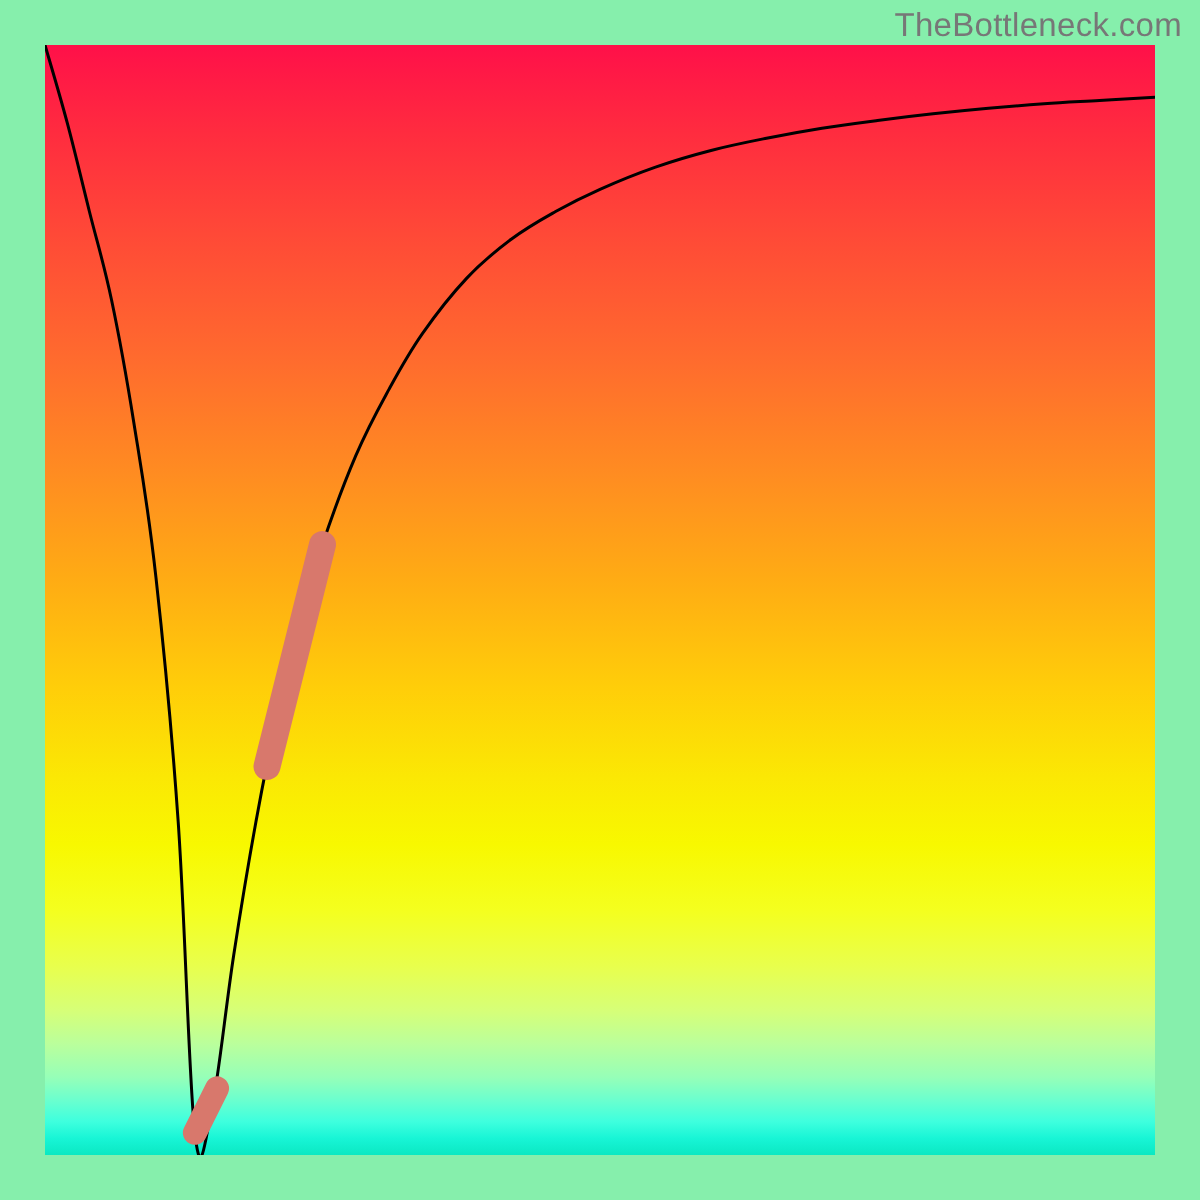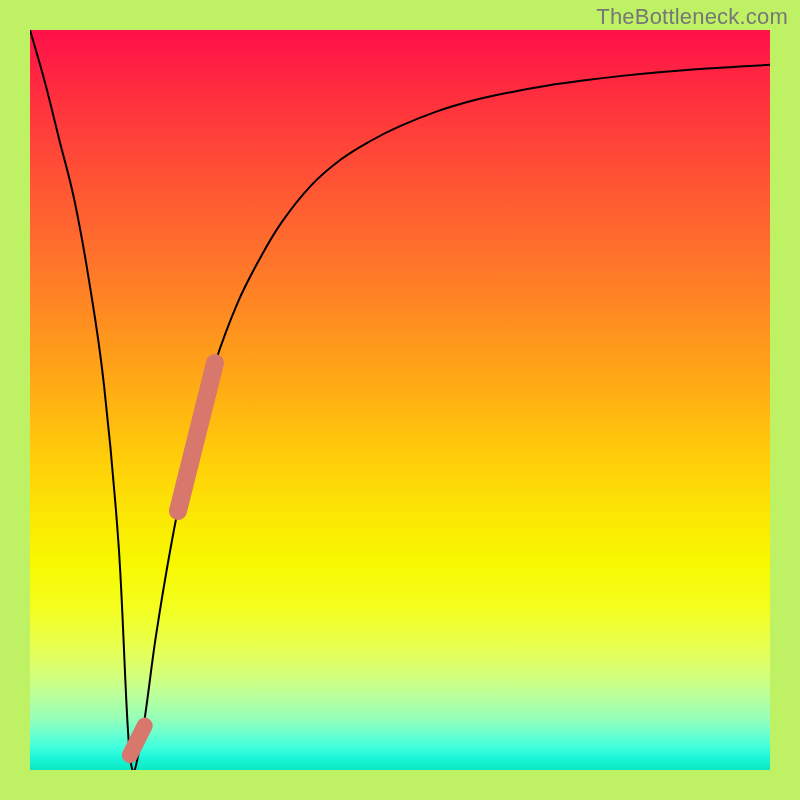--- a/index.html
+++ b/index.html
@@ -8,21 +8,21 @@
     width: 800px;
     height: 800px;
     overflow: hidden;
     background: #000;
     font-family: Arial, Helvetica, sans-serif;
   }
   .frame {
     position: relative;
     width: 800px;
     height: 800px;
-    background: #bef264;
+    background: #86efac;
   }
   .plot-area {
     position: absolute;
     left: 30px;
     top: 30px;
     width: 740px;
     height: 740px;
     background: linear-gradient(to bottom,
       #ff1049 0%,
       #ff2c3f 8%,

